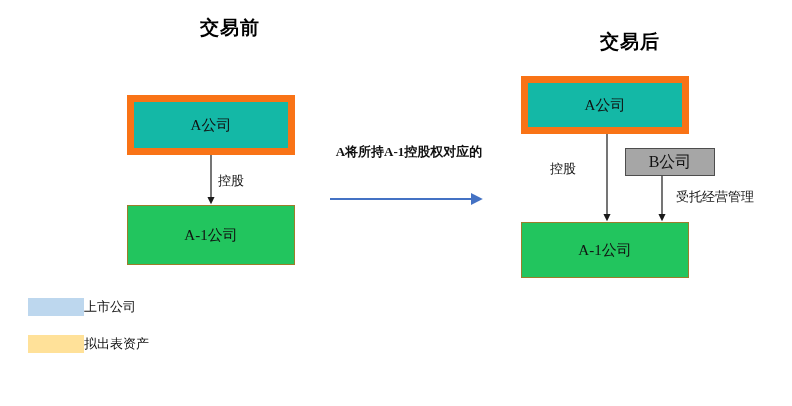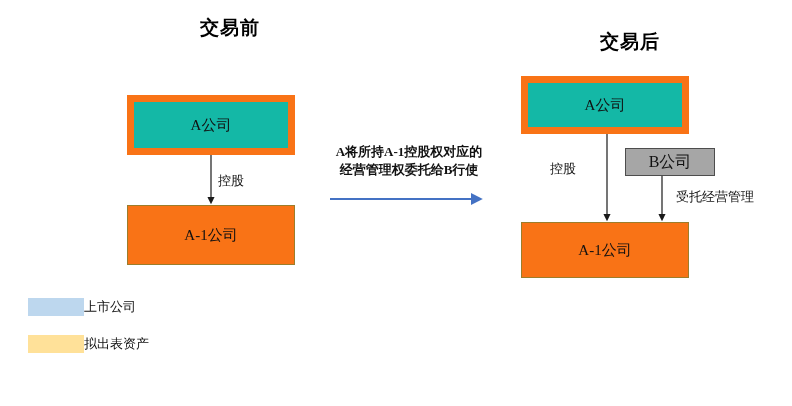--- a/index.html
+++ b/index.html
@@ -42,21 +42,21 @@
     justify-content: center;
     font-size: 15px;
     color: #111111;
     white-space: nowrap;
   }
   .box-blue {
     background: #14b8a6;
     border: 7px solid #f97316;
   }
   .box-yellow {
-    background: #f97316;
+    background: #22c55e;
     border: 1px solid #9c7d2b;
   }
   .box-gray {
     background: #a6a6a6;
     border: 1px solid #4d4d4d;
   }
 
   #box-a-before   { left: 127px; top: 95px;  width: 168px; height: 60px; }
   #box-a1-before  { left: 127px; top: 205px; width: 168px; height: 60px; }
 
@@ -146,21 +146,20 @@
   <div class="abs panel-title" id="title-after">交易后</div>
 
   <div class="abs box box-blue" id="box-a-before">A公司</div>
 
   <div class="abs edge-label" id="label-kong-gu-left">控股</div>
 
   <div class="abs box box-yellow" id="box-a1-before">A-1公司</div>
 
   <div class="abs" id="center-caption">
     <span class="cap-line">A将所持A-1控股权对应的</span>
-    <span class="cap-line">经营管理权委托给B行使</span>
   </div>
 
   <div class="abs box box-blue" id="box-a-after">A公司</div>
 
   <div class="abs edge-label" id="label-kong-gu-right">控股</div>
 
   <div class="abs box box-gray" id="box-b-after">B公司</div>
 
   <div class="abs edge-label" id="label-shoutuo">受托经营管理</div>
 

